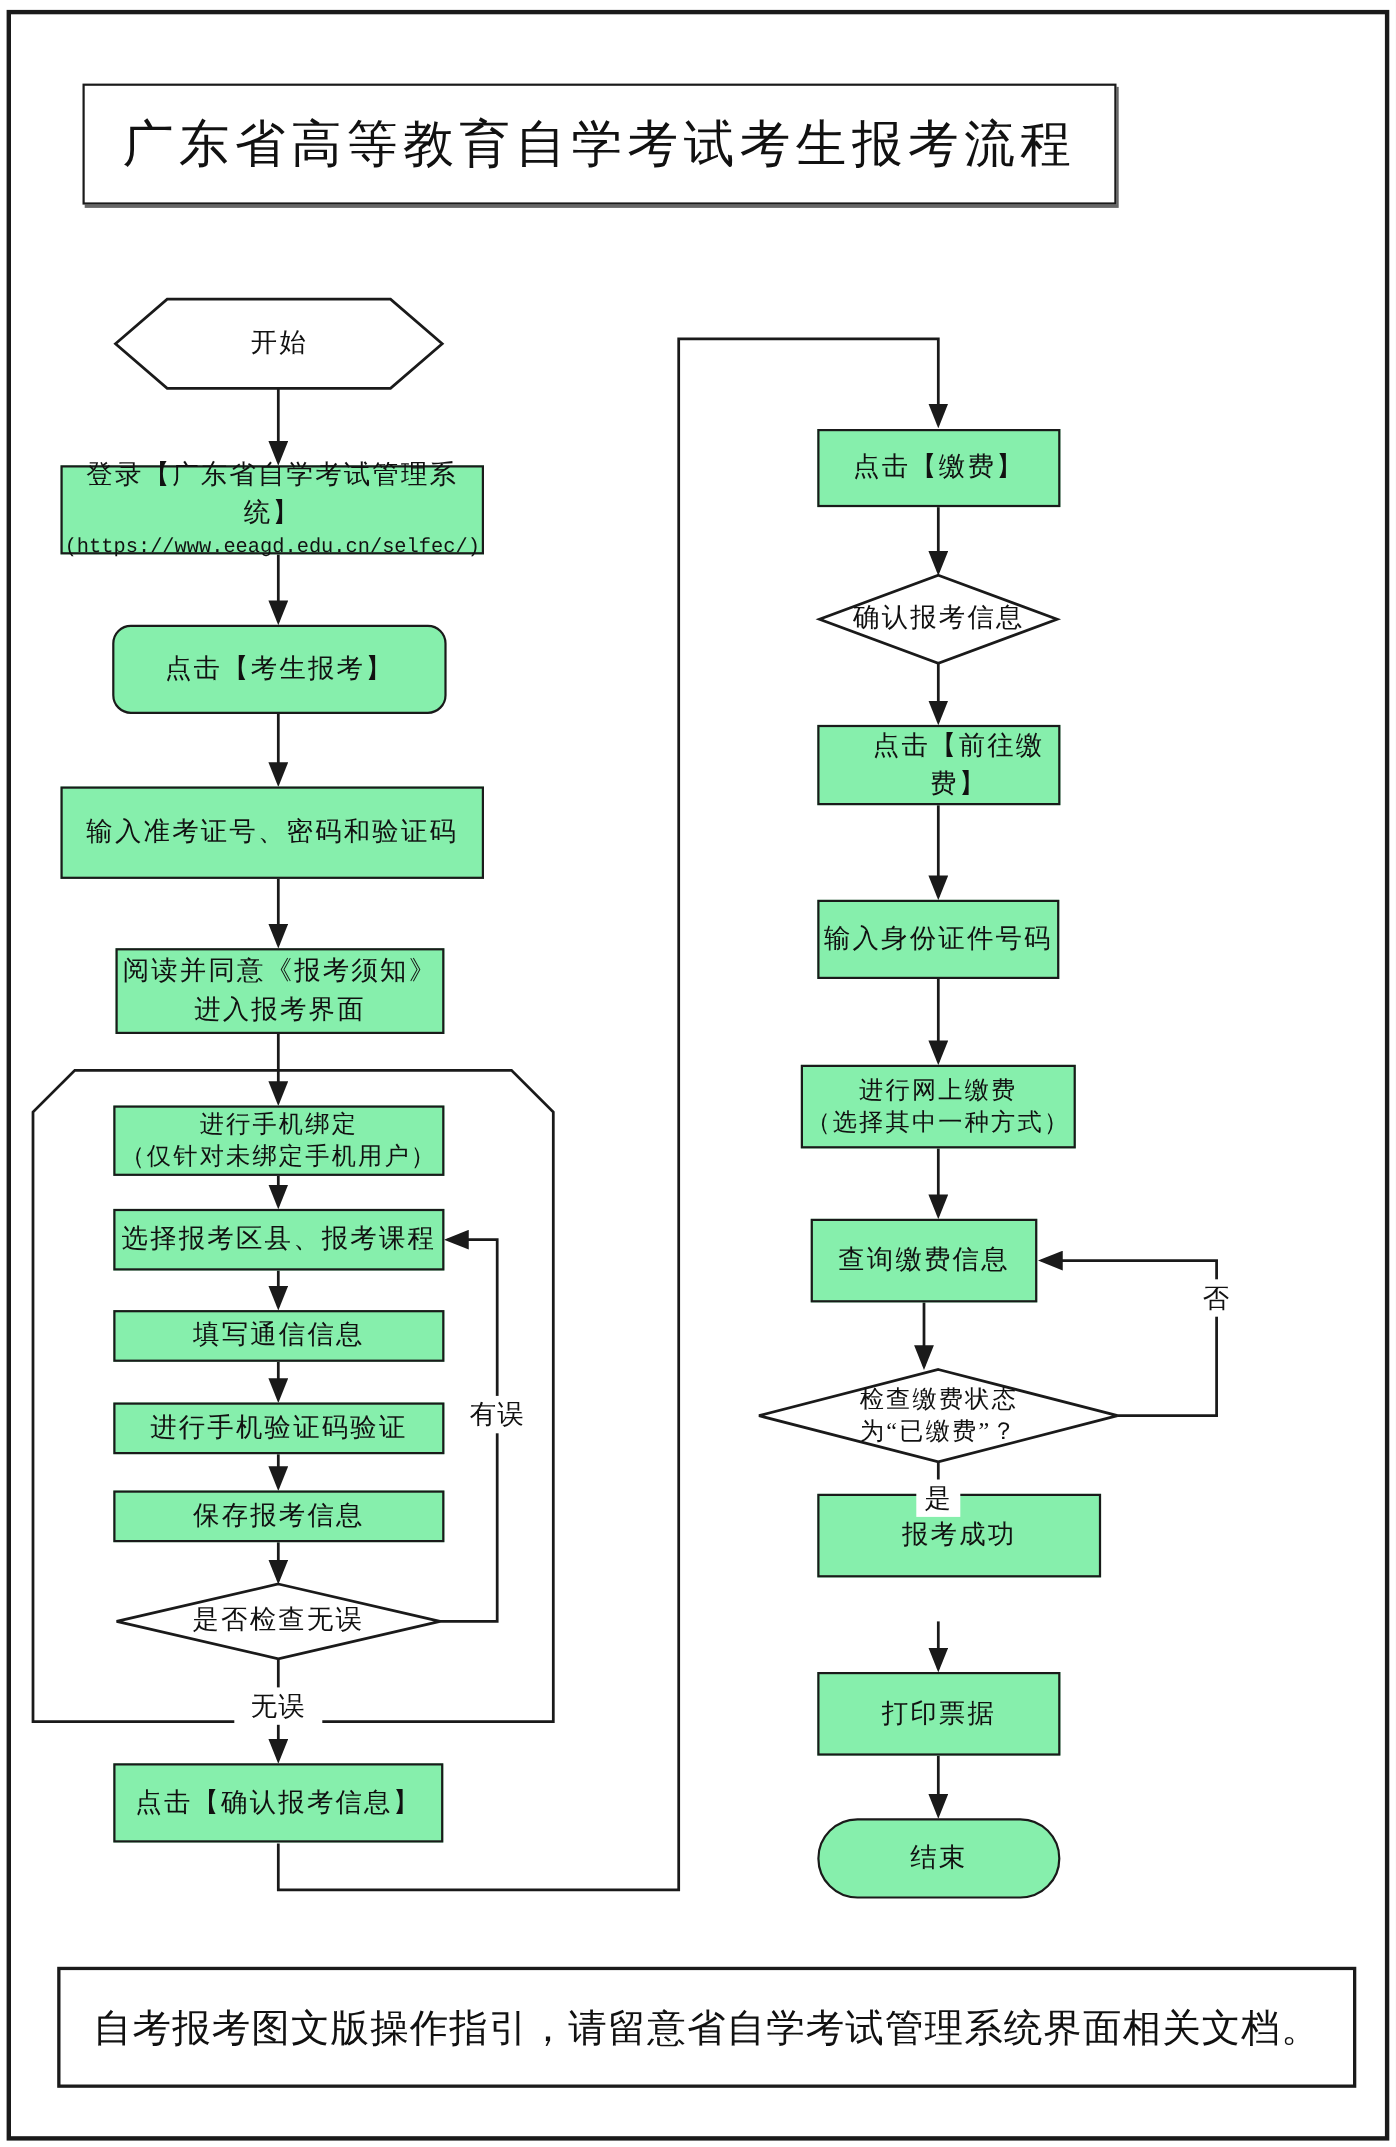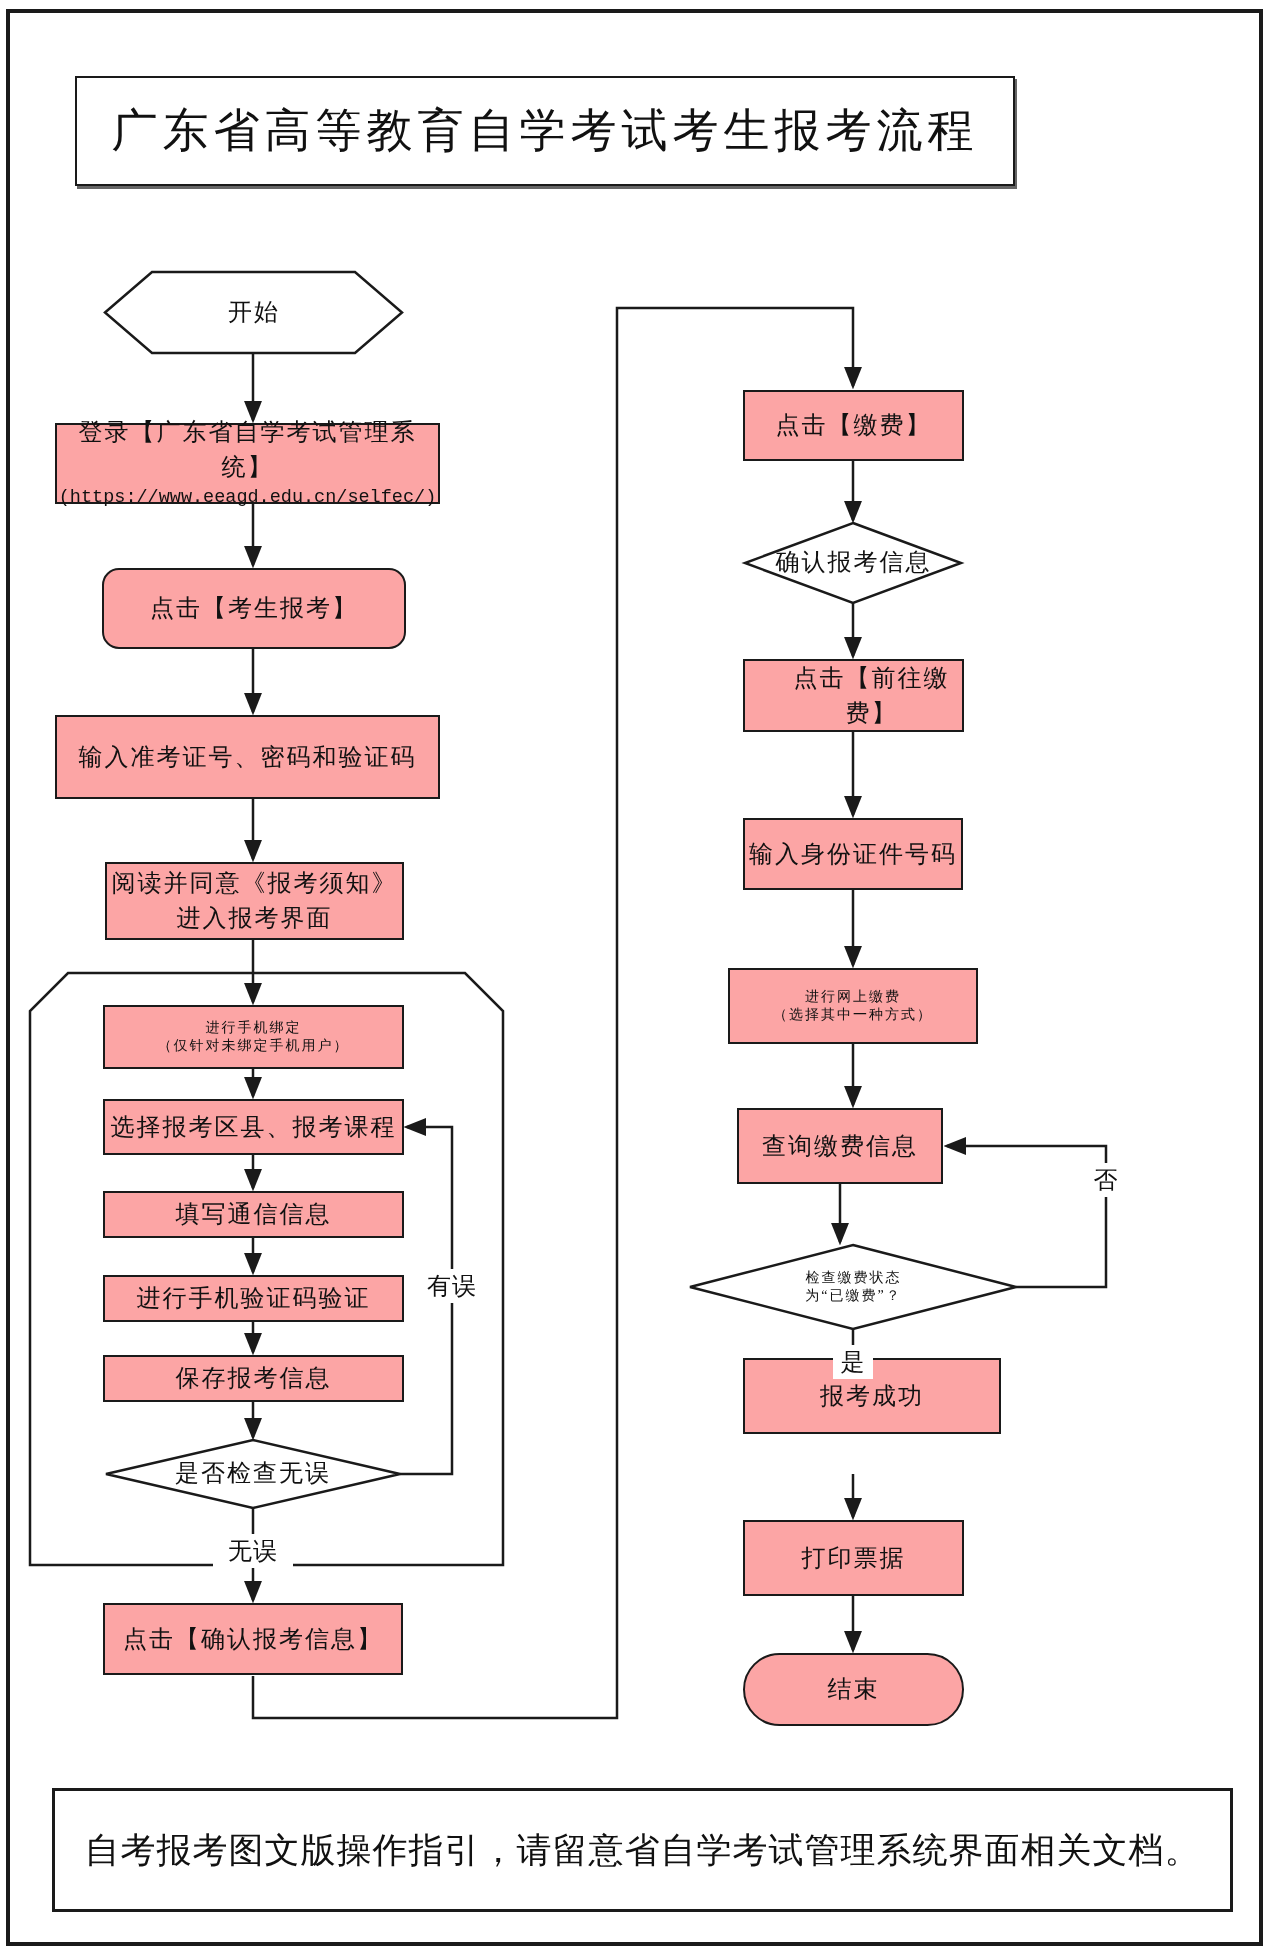--- a/index.html
+++ b/index.html
@@ -21,44 +21,44 @@
   }
   svg.wires polygon.solid{fill:#ffffff;}
   .title-box{
     position:absolute;left:75px;top:76px;width:936px;height:106px;
     border:2.5px solid #1a1a1a;box-shadow:2px 3px 0 #666;
     display:flex;align-items:center;justify-content:center;
     font-size:46px;letter-spacing:5px;background:#fff;
   }
   .node{
     position:absolute;
-    border:2.5px solid #1a1a1a;background:#fca5a5;
+    border:2.5px solid #1a1a1a;background:#86efac;
     display:flex;flex-direction:column;align-items:center;justify-content:center;
     text-align:center;font-size:24px;letter-spacing:2px;line-height:1.45;
     box-sizing:border-box;
   }
   .shape-label{
     position:absolute;background:transparent;border:none;
     display:flex;flex-direction:column;align-items:center;justify-content:center;
     text-align:center;font-size:24px;letter-spacing:2px;line-height:1.4;
     box-sizing:border-box;
   }
-  .sm{font-size:14px;line-height:1.3;justify-content:center;}
+  .sm{font-size:22px;line-height:1.3;justify-content:center;}
   .url-line{
     font-family:"Liberation Mono","DejaVu Sans Mono",monospace;
     font-size:18.5px;letter-spacing:0;white-space:nowrap;
   }
   .stadium{border-radius:37px;}
   .edge-label{
     position:absolute;background:#ffffff;
     display:flex;align-items:center;justify-content:center;
     font-size:24px;letter-spacing:1px;box-sizing:border-box;
   }
   .footer-box{
-    position:absolute;left:52px;top:1788px;width:1181px;height:124px;
+    position:absolute;left:52px;top:1788px;width:1181px;height:110px;
     border:3px solid #1a1a1a;background:#fff;
     display:flex;align-items:center;justify-content:center;
     font-size:35px;letter-spacing:1px;
     box-sizing:border-box;
   }
 </style>
 </head>
 <body>
 
 <div class="canvas">

